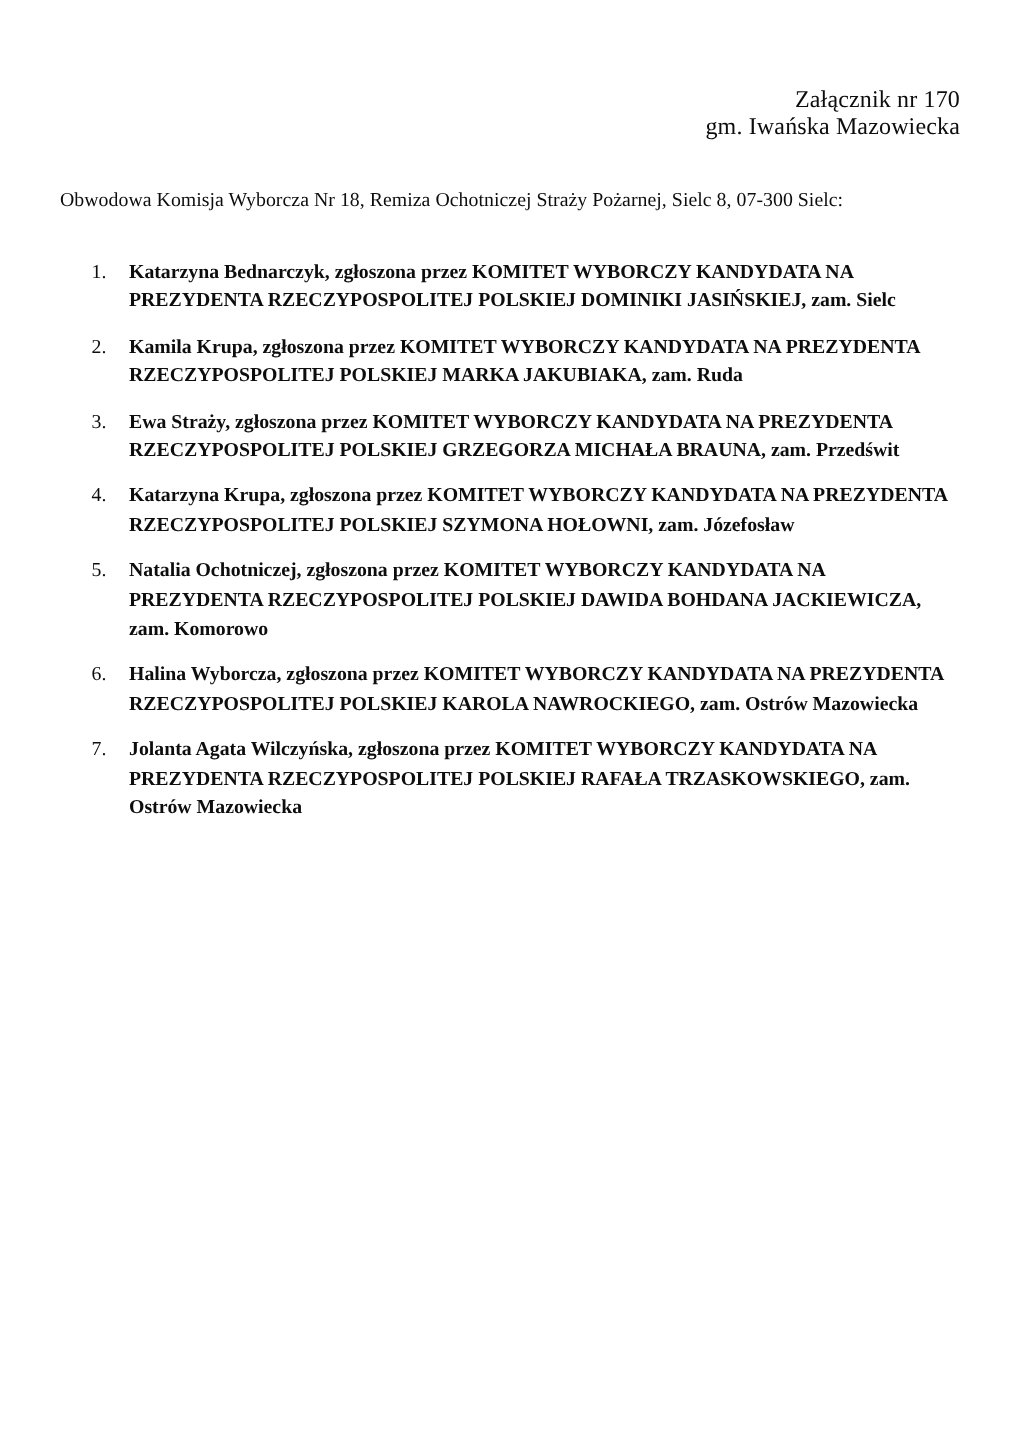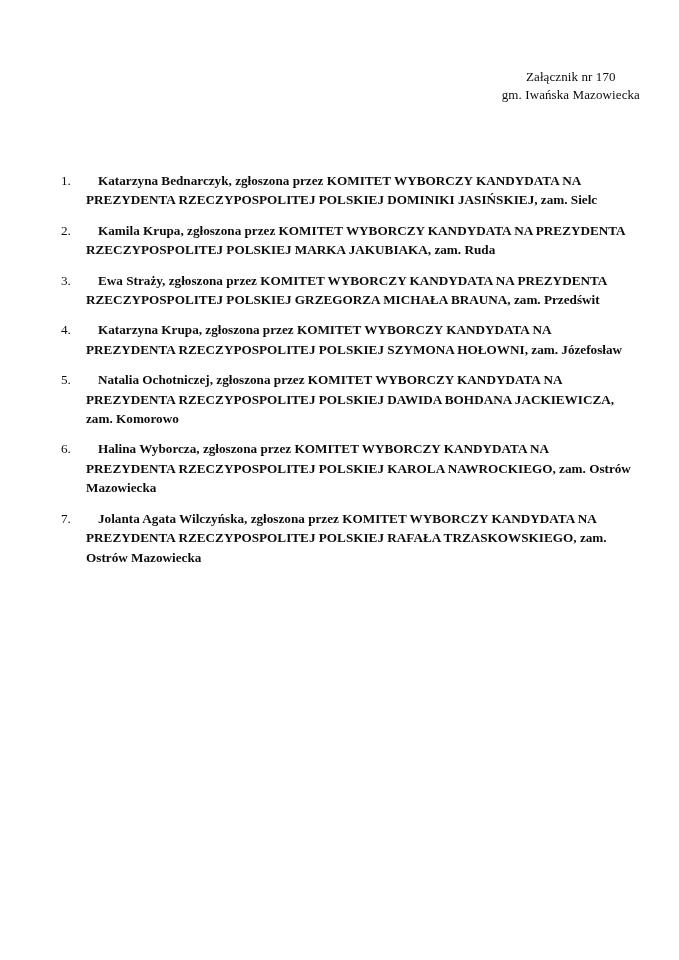--- a/index.html
+++ b/index.html
@@ -19,24 +19,24 @@
     width: 679px;
     height: 960px;
     box-sizing: border-box;
     background: #ffffff;
     overflow: hidden;
   }
 
   
   .doc-header {
     position: absolute;
-    top: 68px;
+    top: 58px;
     right: 39px;
-    text-align: center;
-    font-size: 13px;
+    text-align: right;
+    font-size: 16px;
     line-height: 18px;
     letter-spacing: 0.1px;
   }
   .doc-header .hline {
     display: block;
     white-space: nowrap;
   }
 
   
   .commission-heading {
@@ -75,36 +75,36 @@
     position: absolute;
     left: 21px;
     top: 0;
     width: 22px;
     text-align: left;
     font-size: 13.2px;
     line-height: 19.4px;
   }
   .member-name {
     font-weight: bold;
-    margin-left: 12px;
   }
   .member-body {
     font-weight: bold;
   }
 </style>
 </head>
 <body>
 
 <div class="page">
 
   <div class="doc-header">
     <span class="hline">Załącznik nr 170</span>
     <span class="hline">gm. Iwańska Mazowiecka</span>
   </div>
 
+  <div class="commission-heading">Obwodowa Komisja Wyborcza Nr 18, Remiza Ochotniczej Straży Pożarnej, Sielc 8, 07-300 Sielc:</div>
 
   <ol class="member-list">
     <li class="member-item">
       <span class="member-index">1.</span><span class="member-name">Katarzyna Bednarczyk</span><span class="member-body">, zgłoszona przez KOMITET WYBORCZY KANDYDATA NA PREZYDENTA RZECZYPOSPOLITEJ POLSKIEJ DOMINIKI JASIŃSKIEJ, zam. Sielc</span>
     </li>
     <li class="member-item">
       <span class="member-index">2.</span><span class="member-name">Kamila Krupa</span><span class="member-body">, zgłoszona przez KOMITET WYBORCZY KANDYDATA NA PREZYDENTA RZECZYPOSPOLITEJ POLSKIEJ MARKA JAKUBIAKA, zam. Ruda</span>
     </li>
     <li class="member-item">
       <span class="member-index">3.</span><span class="member-name">Ewa Straży</span><span class="member-body">, zgłoszona przez KOMITET WYBORCZY KANDYDATA NA PREZYDENTA RZECZYPOSPOLITEJ POLSKIEJ GRZEGORZA MICHAŁA BRAUNA, zam. Przedświt</span>

